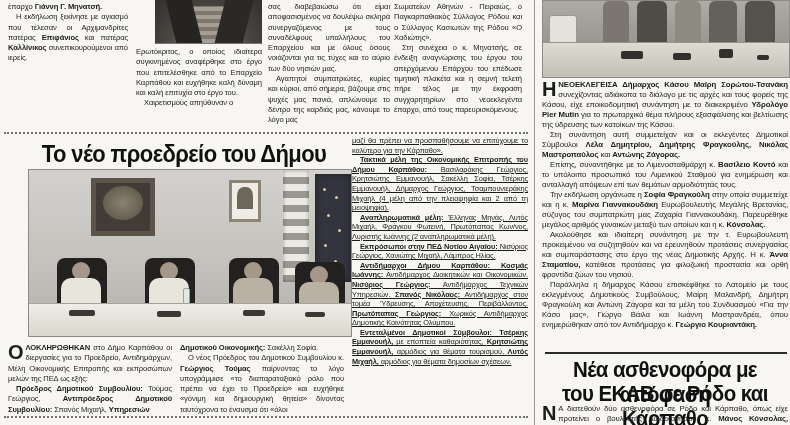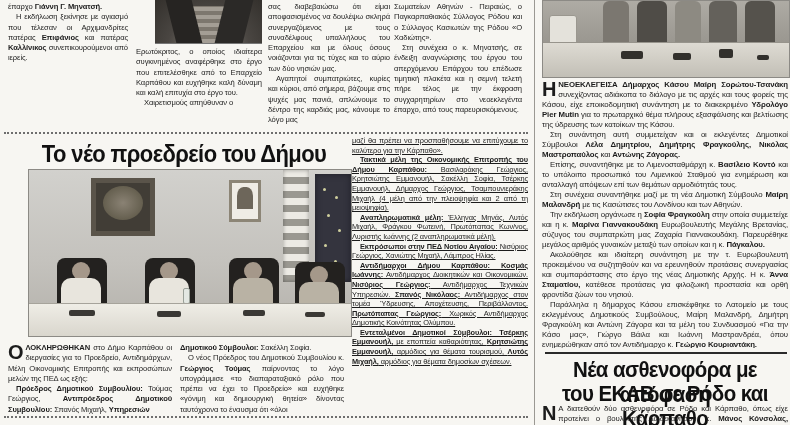--- a/index.html
+++ b/index.html
@@ -140,21 +140,21 @@
       <div class="para ind"><b>Αντιδήμαρχοι Δήμου Καρπάθου: Κοσμάς Ιωάννης:</b><span> Αντιδήμαρχος Διοικητικών και Οικονομικών. </span><b>Νισύριος Γεώργιος:</b><span> Αντιδήμαρχος Τεχνικών Υπηρεσιών. </span><b>Σπανός Νικόλαος:</b><span> Αντιδήμαρχος στον τομέα Ύδρευσης, Αποχέτευσης, Περιβάλλοντος. </span><b>Πρωτόπαπας Γεώργιος:</b><span> Χωρικός Αντιδήμαρχος Δημοτικής Κοινότητας Ολύμπου.</span></div>
       <div class="para ind"><b>Εντεταλμένοι Δημοτικοί Σύμβουλοι: Τσέρκης Εμμανουήλ,</b><span> με εποπτεία καθαριότητας, </span><b>Κρητσιώτης Εμμανουήλ,</b><span> αρμόδιος για θέματα τουρισμού, </span><b>Λυτός Μιχαήλ,</b><span> αρμόδιος για θέματα δημοσίων σχέσεων.</span></div>
     </div>
 
   <div class="col smalltext" style="left:8px;top:343px;width:164px;height:71px;">
       <div class="para"><span class="drop">Ο</span><b>ΛΟΚΛΗΡΩΘΗΚΑΝ</b><span> στο Δήμο Καρπάθου οι διεργασίες για το Προεδρείο, Αντιδημάρχων, Μέλη Οικονομικής Επιτροπής και εκπροσώπων μελών της ΠΕΔ ως εξής:</span></div>
       <div class="para ind"><b>Πρόεδρος Δημοτικού Συμβουλίου:</b><span> Τούμας Γεώργιος, </span><b>Αντιπρόεδρος Δημοτικού Συμβουλίου:</b><span> Σπανός Μιχαήλ, </span><b>Υπηρεσιών</b></div>
     </div>
 
   <div class="col smalltext" style="left:180px;top:343px;width:164px;height:71px;">
-      <div class="para"><b>Δημοτικού Σύμβουλοι:</b><span> Σακέλλη Σοφία.</span></div>
+      <div class="para"><b>Δημοτικού Οικονομικής:</b><span> Σακέλλη Σοφία.</span></div>
       <div class="para ind"><span>Ο νέος Πρόεδρος του Δημοτικού Συμβουλίου κ. </span><b>Γεώργιος Τούμας</b><span> παίρνοντας το λόγο υπογράμμισε «το διαπαραταξιακό ρόλο που πρέπει να έχει το Προεδρείο» και ευχήθηκε «γόνιμη και δημιουργική θητεία» δίνοντας ταυτόχρονα το έναυσμα ότι «όλοι</span></div>
     </div>
 
   <div class="dotline" style="left:4px;top:416px;width:524px;"></div>
 
   <div class="vrule" style="left:534px;top:0;height:425px;"></div>
 
   <div class="photo photo-kasos" style="left:542px;top:0;width:246px;height:76px;">
     <div class="kasos-person" style="left:60px;width:26px;height:48px;background:#7b7770;"></div>
     <div class="kasos-person" style="left:94px;width:30px;height:50px;background:#4f4c47;"></div>
@@ -167,22 +167,21 @@
       <div class="kasos-item" style="left:130px;top:10px;width:18px;height:7px;"></div>
       <div class="kasos-item" style="left:176px;top:6px;width:14px;height:9px;"></div>
       <div class="kasos-item" style="left:214px;top:12px;width:12px;height:5px;"></div>
     </div>
   </div>
 
   <div class="col kasostext" style="left:542px;top:80px;width:246px;height:268px;">
       <div class="para"><span class="drop">Η</span><b>ΝΕΟΕΚΛΕΓΕΙΣΑ Δήμαρχος Κάσου Μαίρη Σορώτου-Τσανάκη</b><span> συνεχίζοντας αδιάκοπα το διάλογο με τις αρχές και τους φορείς της Κάσου, είχε εποικοδομητική συνάντηση με το διακεκριμένο </span><b>Υδρολόγο Pier Mutin</b><span> για το πρωταρχικό θέμα πλήρους εξασφάλισης και βελτίωσης της ύδρευσης των κατοίκων της Κάσου.</span></div>
       <div class="para ind"><span>Στη συνάντηση αυτή συμμετείχαν και οι εκλεγέντες Δημοτικοί Σύμβουλοι </span><b>Λέλα Δημητρίου, Δημήτρης Φραγκούλης, Νικόλας Μαστροπαύλος</b><span> και </span><b>Αντώνης Ζάγορας.</b></div>
       <div class="para ind"><span>Επίσης, συναντήθηκε με το Λιμενοσταθμάρχη κ. </span><b>Βασίλειο Κοντό</b><span> και το υπόλοιπο προσωπικό του Λιμενικού Σταθμού για ενημέρωση και ανταλλαγή απόψεων επί των θεμάτων αρμοδιότητάς τους.</span></div>
-      <div class="para ind"><span>Στη συνέχεια συναντήθηκε μαζί με τη νέα Δημοτική Σύμβουλο </span><b>Μαίρη Μαλανδρή</b><span> με τις Κασώτισες του Λονδίνου και των Αθηνών.</span></div>
-      <div class="para ind"><span>Την εκδήλωση οργάνωσε η </span><b>Σοφία Φραγκούλη</b><span> στην οποία συμμετείχε και η κ. </span><b>Μαρίνα Γιαννακουδάκη</b><span> Ευρωβουλευτής Μεγάλης Βρετανίας, σύζυγος του συμπατριώτη μας Ζαχαρία Γιαννακουδάκη. Παρευρέθηκε μεγάλος αριθμός γυναικών μεταξύ των οποίων και η κ. </span><b>Πάγκαλου.</b></div>
+      <div class="para ind"><span>Την εκδήλωση οργάνωσε η </span><b>Σοφία Φραγκούλη</b><span> στην οποία συμμετείχε και η κ. </span><b>Μαρίνα Γιαννακουδάκη</b><span> Ευρωβουλευτής Μεγάλης Βρετανίας, σύζυγος του συμπατριώτη μας Ζαχαρία Γιαννακουδάκη. Παρευρέθηκε μεγάλος αριθμός γυναικών μεταξύ των οποίων και η κ. </span><b>Κόνσολας.</b></div>
       <div class="para ind"><span>Ακολούθησε και ιδιαίτερη συνάντηση με την τ. Ευρωβουλευτή προκειμένου να συζητηθούν και να ερευνηθούν προτάσεις συνεργασίας και συμπαράστασης στο έργο της νέας Δημοτικής Αρχής. Η κ. </span><b>Άννα Σταματίου,</b><span> κατέθεσε προτάσεις για φιλοζωική προστασία και ορθή φροντίδα ζώων του νησιού.</span></div>
       <div class="para ind"><span>Παράλληλα η δήμαρχος Κάσου επισκέφθηκε το Λατομείο με τους εκλεγμένους Δημοτικούς Συμβούλους, Μαίρη Μαλανδρή, Δημήτρη Φραγκούλη και Αντώνη Ζάγορα και τα μέλη του Συνδυασμού «Για την Κάσο μας», Γιώργο Βάιλα και Ιωάννη Μαστρανδρέα, όπου ενημερώθηκαν από τον Αντιδήμαρχο κ. </span><b>Γεώργιο Κουριαντάκη.</b></div>
     </div>
 
   <div class="hrule" style="left:545px;top:352px;width:242px;"></div>
 
   <div class="headline-amb" style="left:540px;top:357px;width:250px;">Νέα ασθενοφόρα με απόφαση</div>
   <div class="headline-amb" style="left:540px;top:381px;width:250px;">του ΕΚΑΒ σε Ρόδο και Κάρπαθο</div>
 
   <div class="col kasostext" style="left:542px;top:404px;width:246px;height:21px;">

